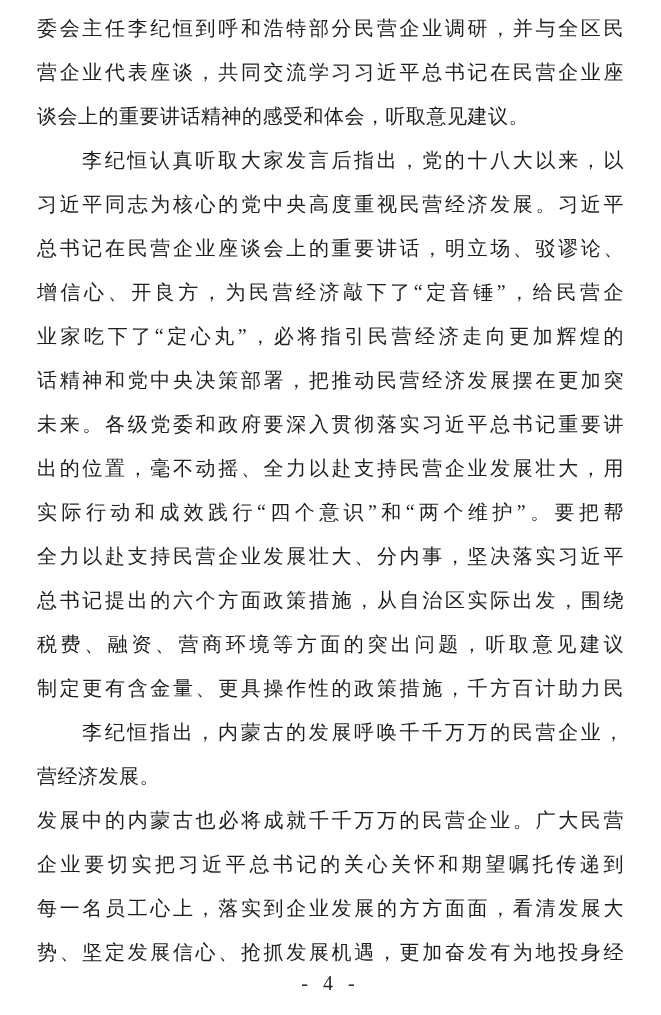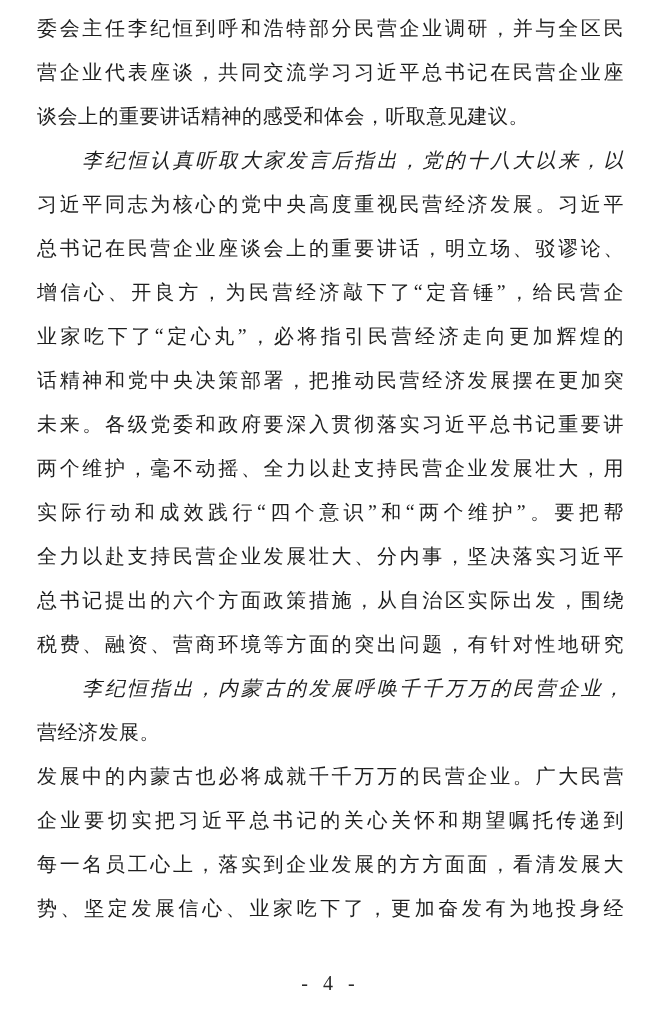--- a/index.html
+++ b/index.html
@@ -32,21 +32,20 @@
     text-align-last: justify;
     text-justify: inter-character;
     overflow: hidden;
   }
   .text-line.no-justify {
     text-align: left;
     text-align-last: left;
   }
   .text-line.indent {
     padding-left: 45px;
-    font-style: italic;
   }
   .footer {
     position: absolute;
     top: 972px;
     left: 0;
     width: 100%;
     text-align: center;
     font-size: 20px;
     letter-spacing: 5px;
     color: #2a2a2a;
@@ -60,26 +59,27 @@
       <div class="text-line">委会主任李纪恒到呼和浩特部分民营企业调研，并与全区民</div>
       <div class="text-line">营企业代表座谈，共同交流学习习近平总书记在民营企业座</div>
       <div class="text-line no-justify">谈会上的重要讲话精神的感受和体会，听取意见建议。</div>
       <div class="text-line indent">李纪恒认真听取大家发言后指出，党的十八大以来，以</div>
       <div class="text-line">习近平同志为核心的党中央高度重视民营经济发展。习近平</div>
       <div class="text-line">总书记在民营企业座谈会上的重要讲话，明立场、驳谬论、</div>
       <div class="text-line">增信心、开良方，为民营经济敲下了“定音锤”，给民营企</div>
       <div class="text-line">业家吃下了“定心丸”，必将指引民营经济走向更加辉煌的</div>
       <div class="text-line">话精神和党中央决策部署，把推动民营经济发展摆在更加突</div>
       <div class="text-line">未来。各级党委和政府要深入贯彻落实习近平总书记重要讲</div>
-      <div class="text-line">两个维护，毫不动摇、全力以赴支持民营企业发展壮大，用</div>
+      <div class="text-line">出的位置，毫不动摇、全力以赴支持民营企业发展壮大，用</div>
       <div class="text-line">实际行动和成效践行“四个意识”和“两个维护”。要把帮</div>
       <div class="text-line">全力以赴支持民营企业发展壮大、分内事，坚决落实习近平</div>
       <div class="text-line">总书记提出的六个方面政策措施，从自治区实际出发，围绕</div>
-      <div class="text-line">税费、融资、营商环境等方面的突出问题，有针对性地研究</div>
+      <div class="text-line">税费、融资、营商环境等方面的突出问题，听取意见建议</div>
+      <div class="text-line">制定更有含金量、更具操作性的政策措施，千方百计助力民</div>
       <div class="text-line indent">李纪恒指出，内蒙古的发展呼唤千千万万的民营企业，</div>
       <div class="text-line no-justify">营经济发展。</div>
       <div class="text-line">发展中的内蒙古也必将成就千千万万的民营企业。广大民营</div>
       <div class="text-line">企业要切实把习近平总书记的关心关怀和期望嘱托传递到</div>
       <div class="text-line">每一名员工心上，落实到企业发展的方方面面，看清发展大</div>
-      <div class="text-line">势、坚定发展信心、业家吃下了，更加奋发有为地投身经</div>
+      <div class="text-line">势、坚定发展信心、抢抓发展机遇，更加奋发有为地投身经</div>
     </div>
   <div class="footer">- 4 -</div>
 </div>
 
 </body></html>

